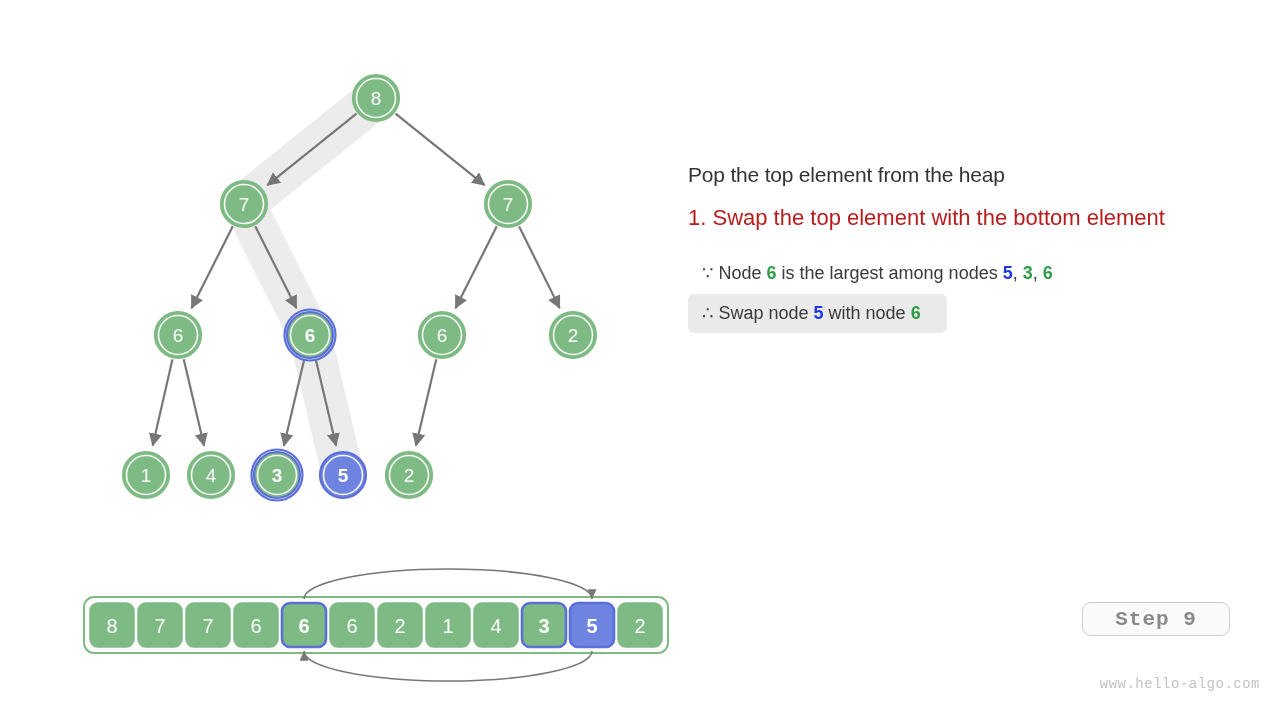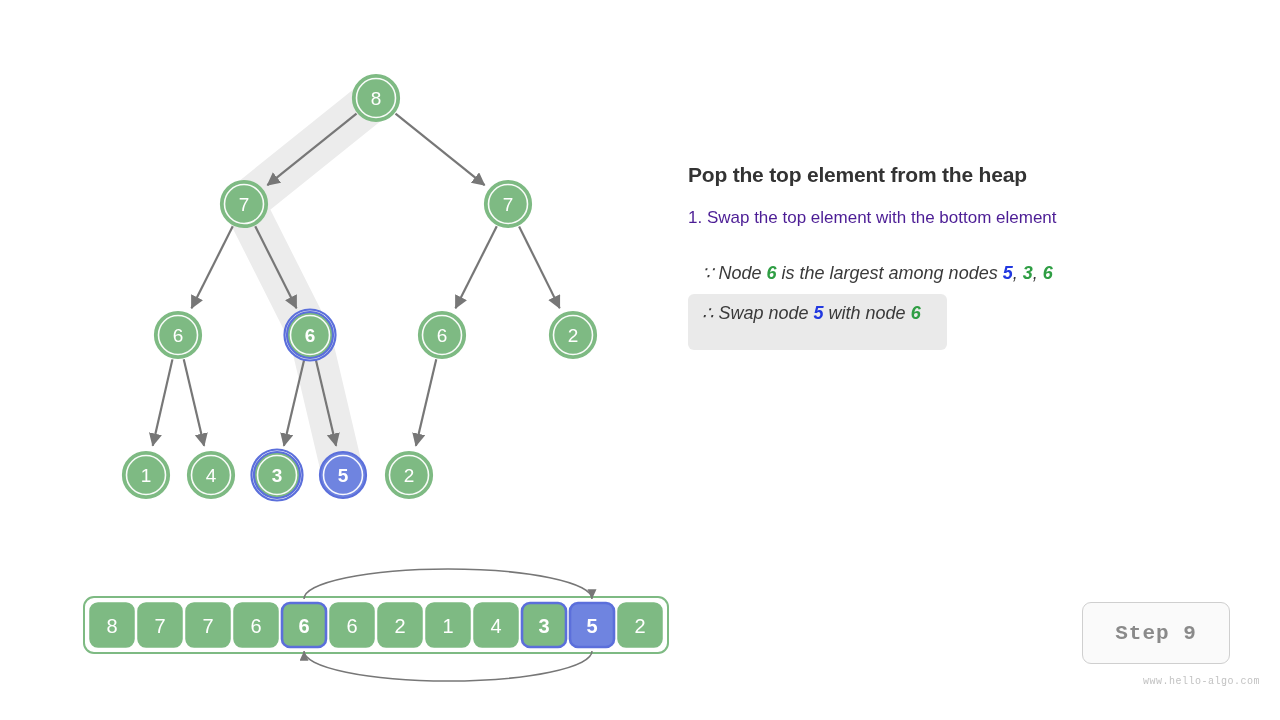--- a/index.html
+++ b/index.html
@@ -46,58 +46,57 @@
 
   
   #panel {
     position: absolute;
     left: 688px;
     top: 162px;
     width: 560px;
   }
   #panel-title {
     font-size: 21px;
-    font-weight: bold;
+    font-weight: normal;
     color: #333333;
     letter-spacing: -0.2px;
     margin: 0 0 18px 0;
     line-height: 26px;
   }
   .step-line {
-    font-size: 17px;
-    color: #4c1d95;
+    font-size: 22px;
+    color: #b91c1c;
     line-height: 24px;
     margin: 0 0 28px 0;
     white-space: nowrap;
   }
   .reason-line {
     font-size: 18px;
     color: #3a3a3a;
     line-height: 22px;
     margin: 0 0 6px 0;
     padding: 4px 12px 4px 14px;
     display: inline-block;
     white-space: nowrap;
     border-radius: 6px;
-    font-style: italic;
   }
   .reason-line.highlight {
     background: #eaeaea;
-    padding: 8px 26px 26px 14px;
+    padding: 8px 26px 9px 14px;
   }
   .num-green { color: #2f9e44; font-weight: bold; }
   .num-blue  { color: #2138e0; font-weight: bold; }
 
   
   #step-badge {
     position: absolute;
     left: 1082px;
     top: 602px;
     width: 148px;
-    height: 62px;
+    height: 34px;
     border: 1px solid #cfcfcf;
     border-radius: 9px;
     background: #fafafa;
     display: flex;
     align-items: center;
     justify-content: center;
     font-family: "Liberation Mono", monospace;
     font-size: 21px;
     font-weight: bold;
     color: #8a8a8a;
@@ -106,21 +105,21 @@
   }
 
   
   #watermark {
     position: absolute;
     left: 1070px;
     top: 676px;
     width: 190px;
     text-align: right;
     font-family: "Liberation Mono", monospace;
-    font-size: 10px;
+    font-size: 14px;
     color: #c2c2c2;
     letter-spacing: 0.5px;
   }
 </style>
 </head>
 <body>
 
 <svg id="diagram" viewBox="0 0 1280 720" xmlns="http://www.w3.org/2000/svg">
   <defs>
     <marker id="arrowhead" markerWidth="7" markerHeight="7" refX="5.6" refY="3" orient="auto" markerUnits="strokeWidth">

